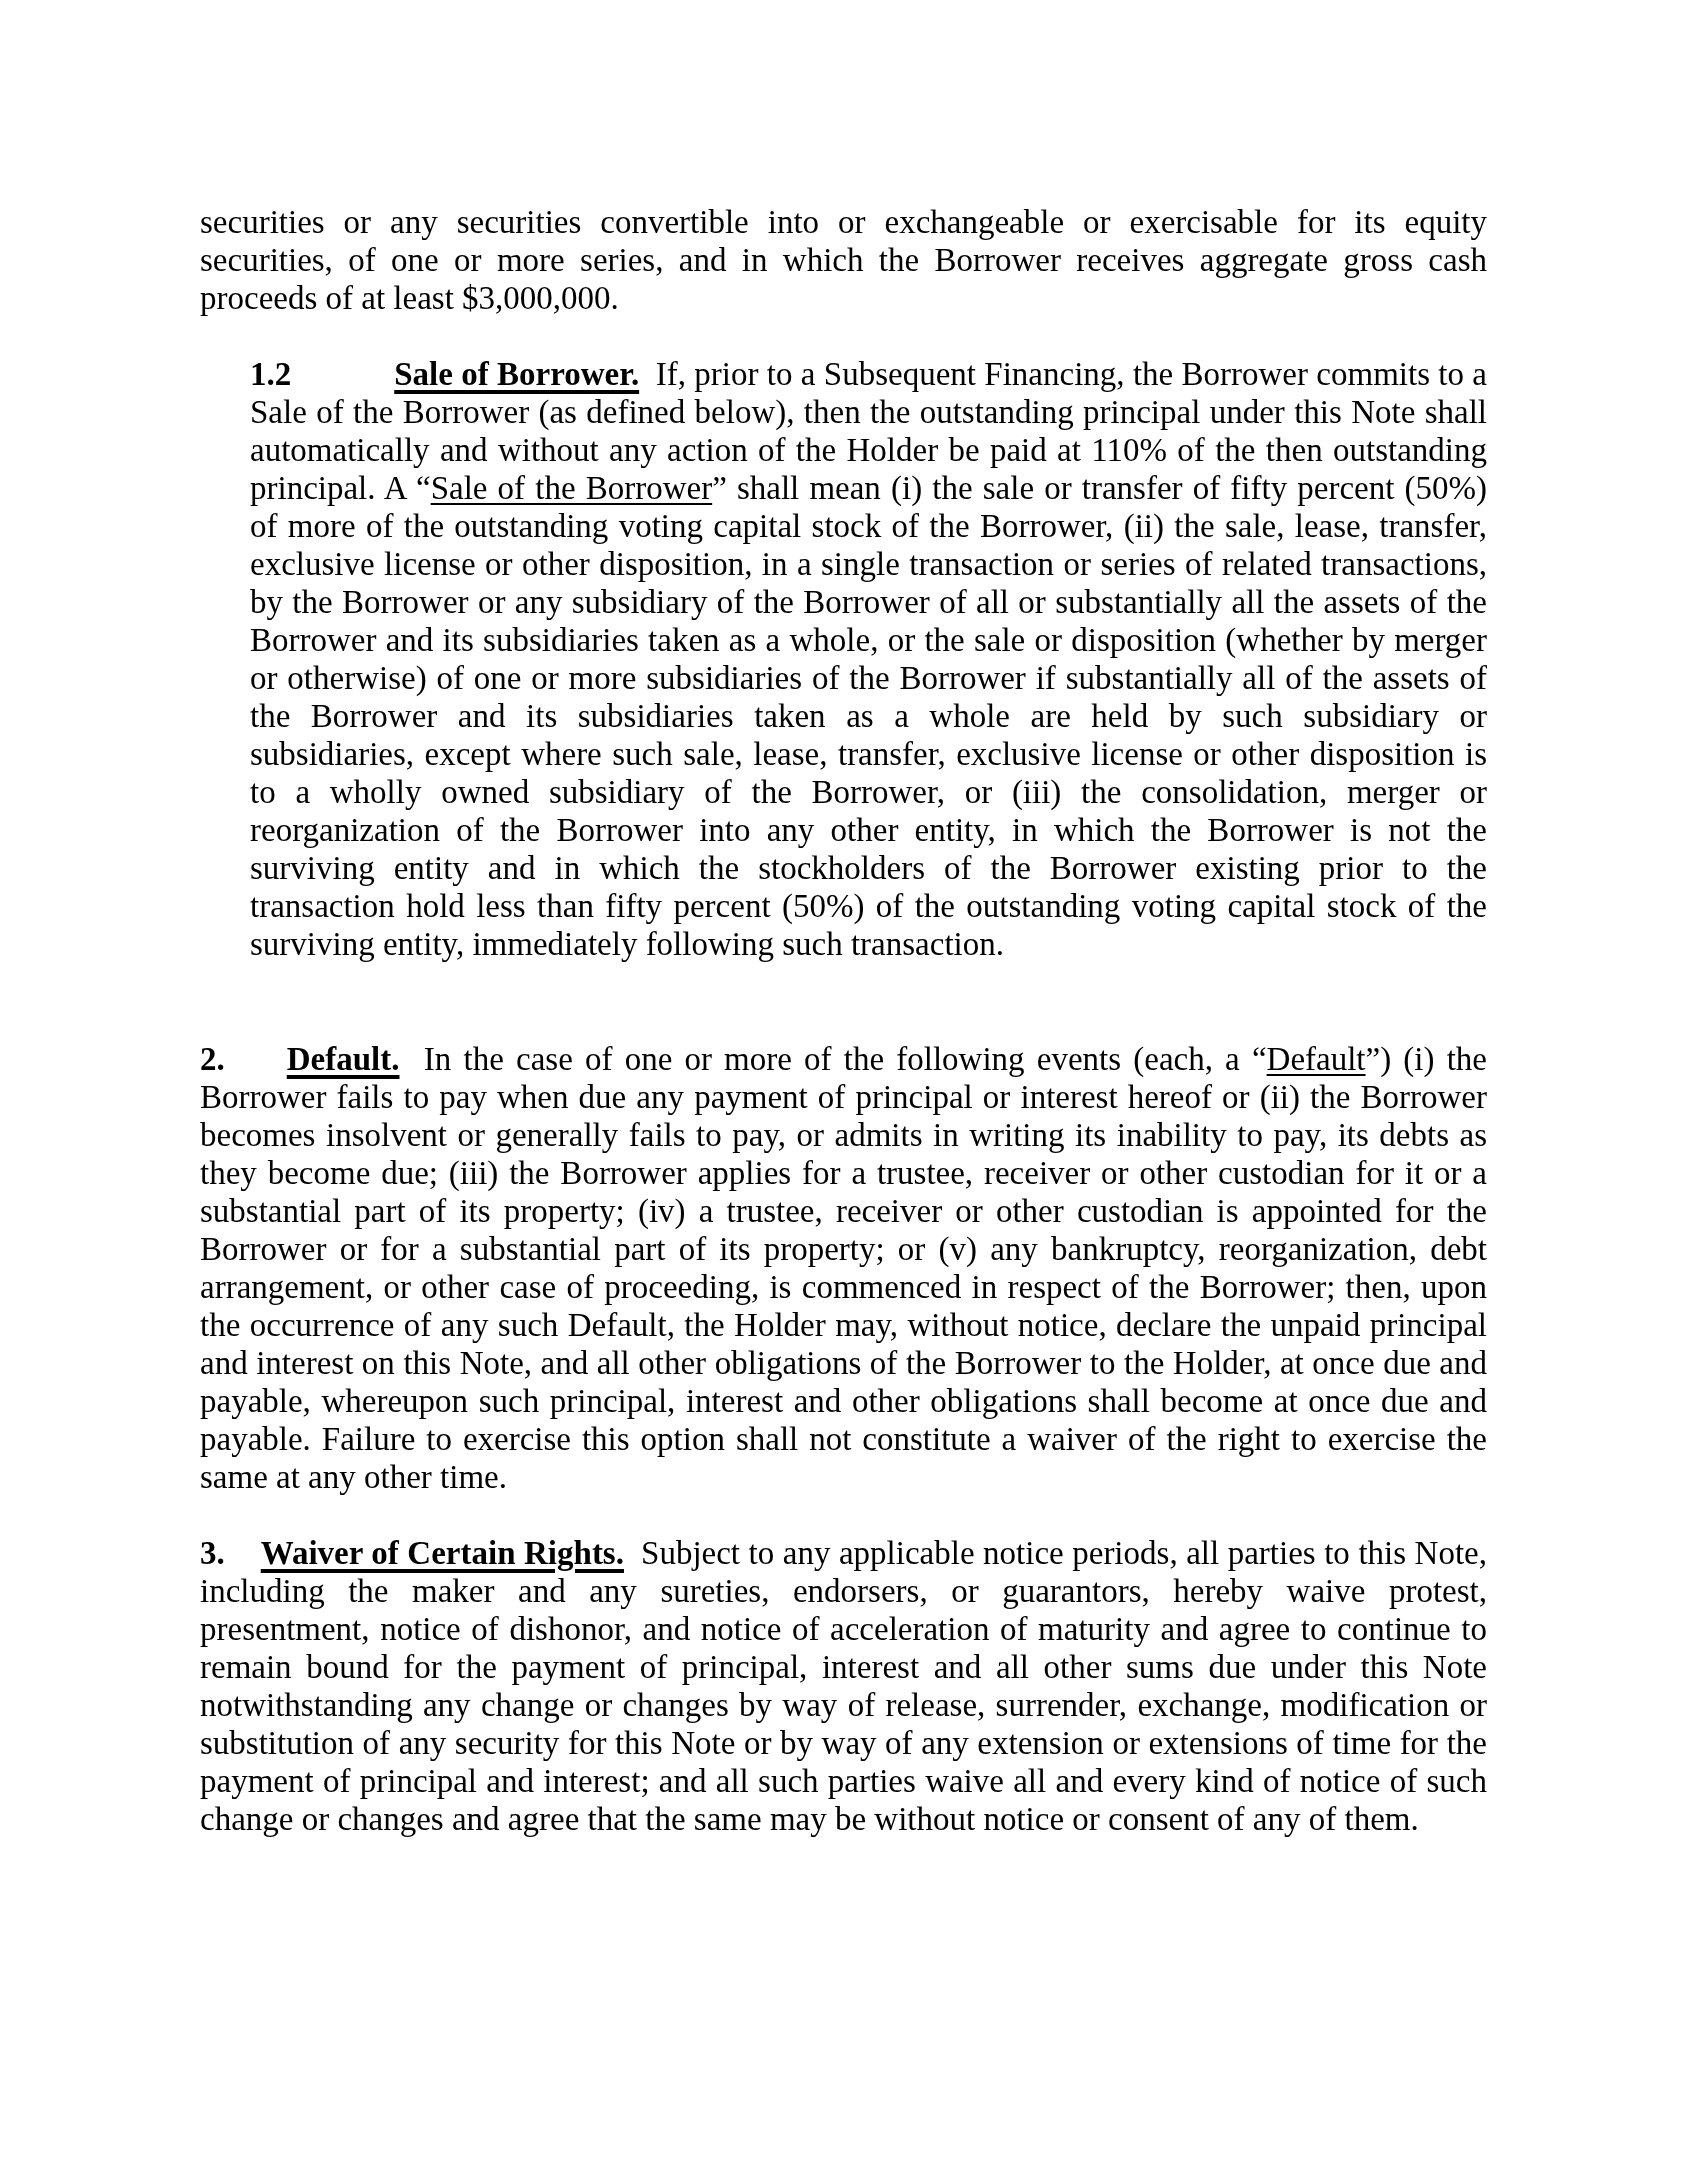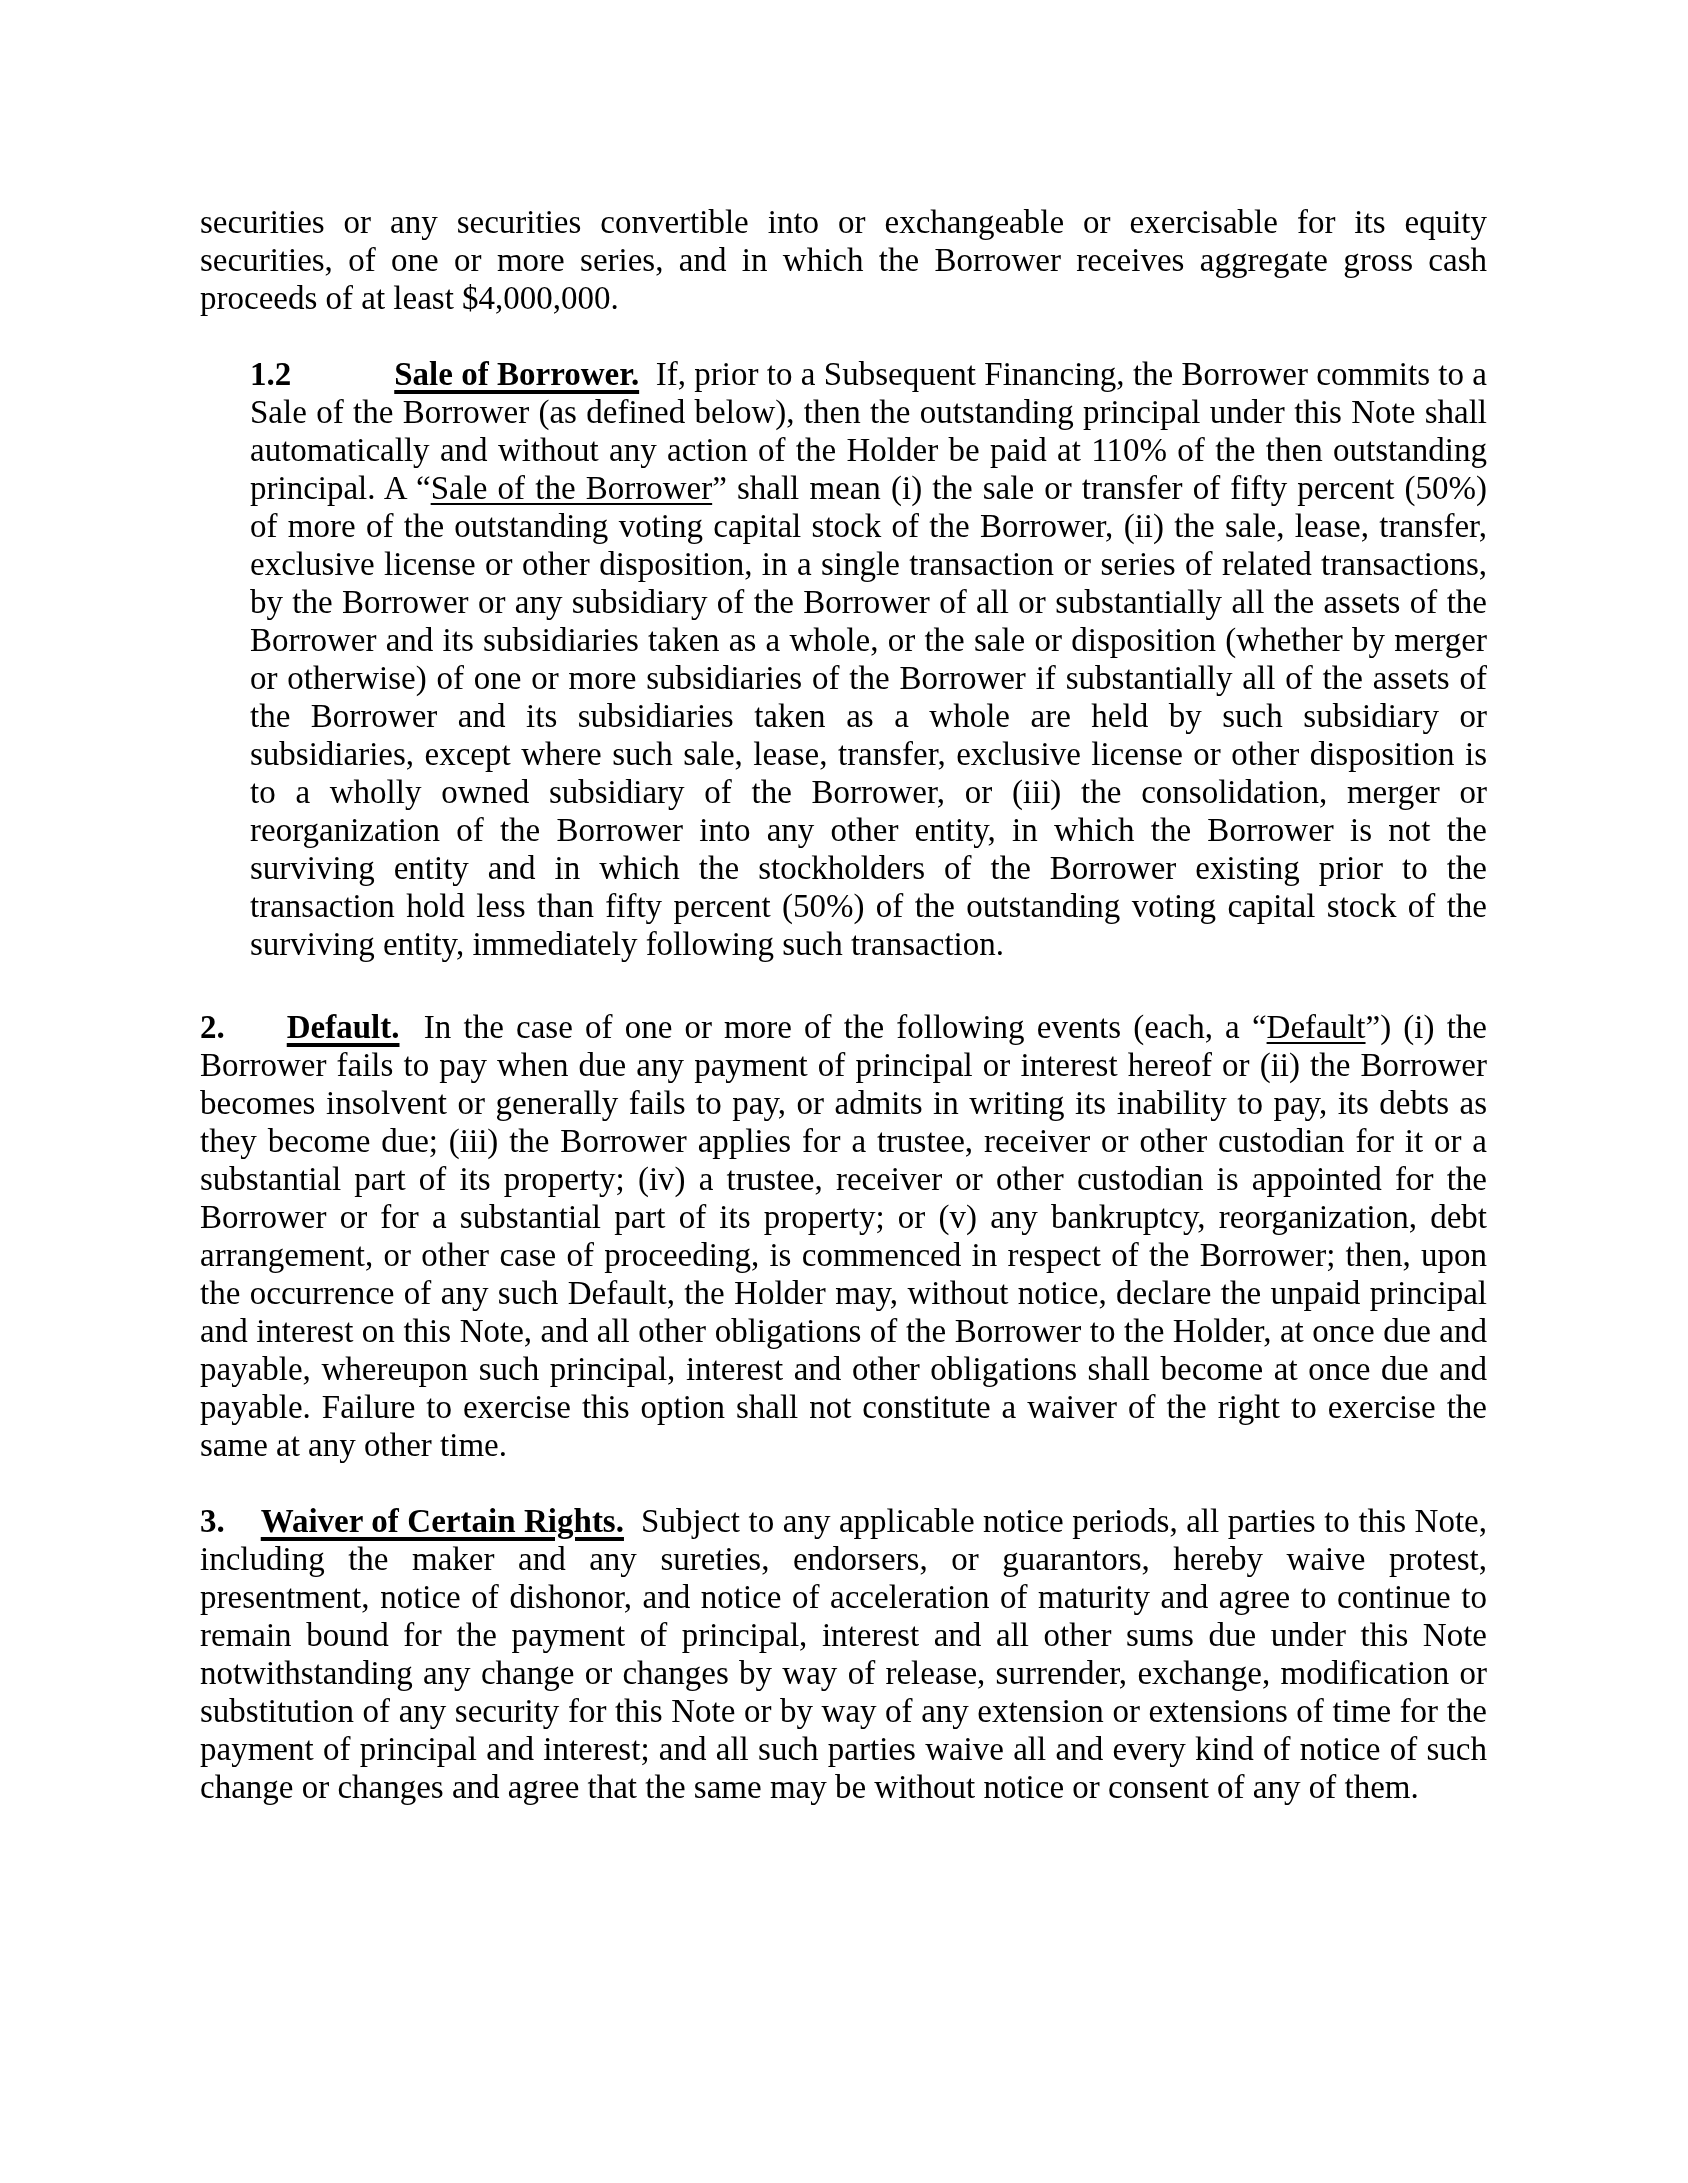--- a/index.html
+++ b/index.html
@@ -25,21 +25,21 @@
     color: #000000;
   }
   p.para {
     margin: 0 0 38px 0;
     text-align: justify;
   }
   p.para.indent {
     margin-left: 50px;
     width: 1237px;
   }
-  p.para.mb2 { margin-bottom: 45px; }
+  p.para.mb2 { margin-bottom: 77px; }
   p.para.mb0 { margin-bottom: 4px; }
   .b { font-weight: bold; }
   .u {
     text-decoration: underline;
     text-decoration-thickness: 2.2px;
     text-underline-offset: 3.6px;
   }
   .hu {
     text-decoration-thickness: 4.3px;
     text-underline-offset: 5px;
@@ -50,19 +50,19 @@
   }
   [data-paragraph="section-1-2"] .tab { width: 103px; }
   [data-paragraph="section-2"]   .tab { width: 62px; }
   [data-paragraph="section-3"]   .tab { width: 36px; }
 </style>
 </head>
 <body>
 
 <div class="page">
   <div class="content">
-    <p class="para" data-paragraph="continuation"><span>securities or any securities convertible into or exchangeable or exercisable for its equity securities, of one or more series, and in which the Borrower receives aggregate gross cash proceeds of at least $4,000,000.</span></p>
+    <p class="para" data-paragraph="continuation"><span>securities or any securities convertible into or exchangeable or exercisable for its equity securities, of one or more series, and in which the Borrower receives aggregate gross cash proceeds of at least $3,000,000.</span></p>
     <p class="para indent mb2" data-paragraph="section-1-2"><span class="b">1.2</span><span class="tab"></span><span class="b u hu">Sale of Borrower.</span><span>&nbsp; If, prior to a Subsequent Financing, the Borrower commits to a Sale of the Borrower (as defined below), then the outstanding principal under this Note shall automatically and without any action of the Holder be paid at 110% of the then outstanding principal. A “</span><span class="u">Sale of the Borrower</span><span>” shall mean (i) the sale or transfer of fifty percent (50%) of more of the outstanding voting capital stock of the Borrower, (ii) the sale, lease, transfer, exclusive license or other disposition, in a single transaction or series of related transactions, by the Borrower or any subsidiary of the Borrower of all or substantially all the assets of the Borrower and its subsidiaries taken as a whole, or the sale or disposition (whether by merger or otherwise) of one or more subsidiaries of the Borrower if substantially all of the assets of the Borrower and its subsidiaries taken as a whole are held by such subsidiary or subsidiaries, except where such sale, lease, transfer, exclusive license or other disposition is to a wholly owned subsidiary of the Borrower, or (iii) the consolidation, merger or reorganization of the Borrower into any other entity, in which the Borrower is not the surviving entity and in which the stockholders of the Borrower existing prior to the transaction hold less than fifty percent (50%) of the outstanding voting capital stock of the surviving entity, immediately following such transaction.</span></p>
     <p class="para" data-paragraph="section-2"><span class="b">2.</span><span class="tab"></span><span class="b u hu">Default.</span><span>&nbsp; In the case of one or more of the following events (each, a “</span><span class="u">Default</span><span>”) (i) the Borrower fails to pay when due any payment of principal or interest hereof or (ii) the Borrower becomes insolvent or generally fails to pay, or admits in writing its inability to pay, its debts as they become due; (iii) the Borrower applies for a trustee, receiver or other custodian for it or a substantial part of its property; (iv) a trustee, receiver or other custodian is appointed for the Borrower or for a substantial part of its property; or (v) any bankruptcy, reorganization, debt arrangement, or other case of proceeding, is commenced in respect of the Borrower; then, upon the occurrence of any such Default, the Holder may, without notice, declare the unpaid principal and interest on this Note, and all other obligations of the Borrower to the Holder, at once due and payable, whereupon such principal, interest and other obligations shall become at once due and payable. Failure to exercise this option shall not constitute a waiver of the right to exercise the same at any other time.</span></p>
     <p class="para mb0" data-paragraph="section-3"><span class="b">3.</span><span class="tab"></span><span class="b u hu">Waiver of Certain Rights.</span><span>&nbsp; Subject to any applicable notice periods, all parties to this Note, including the maker and any sureties, endorsers, or guarantors, hereby waive protest, presentment, notice of dishonor, and notice of acceleration of maturity and agree to continue to remain bound for the payment of principal, interest and all other sums due under this Note notwithstanding any change or changes by way of release, surrender, exchange, modification or substitution of any security for this Note or by way of any extension or extensions of time for the payment of principal and interest; and all such parties waive all and every kind of notice of such change or changes and agree that the same may be without notice or consent of any of them.</span></p>
   </div>
 </div>
 
 
 </body></html>

